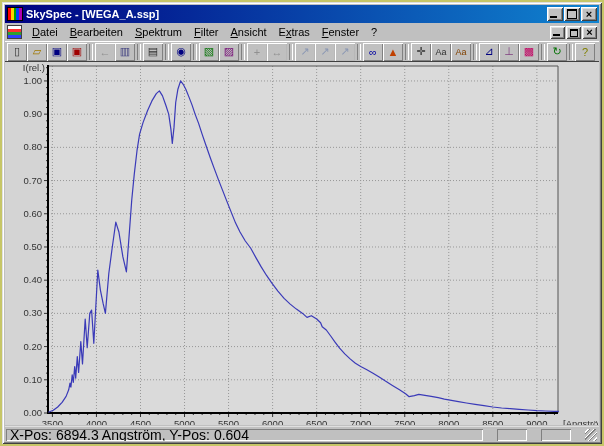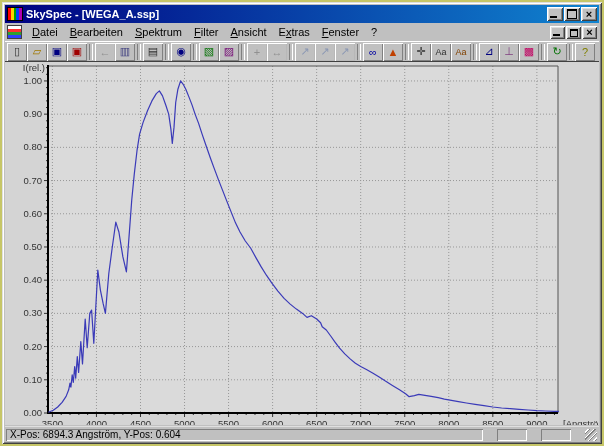--- a/index.html
+++ b/index.html
@@ -28,21 +28,21 @@
   .menubar .winbtns{margin-left:auto;margin-right:2px;}
   .toolbar{position:absolute;left:3px;top:39px;width:594px;height:20px;background:#c0c0c0;display:flex;align-items:center;
     border-top:1px solid #ffffff;box-sizing:border-box;padding-left:2px;}
   .tgroup{display:flex;align-items:center;}
   .tsep{width:2px;height:16px;margin:0 2px;border-left:1px solid #808080;border-right:1px solid #ffffff;}
   .tbtn{width:20px;height:18px;display:flex;align-items:center;justify-content:center;font-size:11px;
     background:#c0c0c0;box-shadow:inset 1px 1px #ffffff, inset -1px -1px #808080;margin:0 0px;cursor:default;}
   .tbtn.disabled{box-shadow:inset 1px 1px #ffffff, inset -1px -1px #8080801f;}
   .chart-client{position:absolute;left:3px;top:59px;width:594px;height:364px;background:#d4d4d4;border-top:1px solid #404040;box-sizing:border-box;}
   .statusbar{position:absolute;left:3px;top:424px;width:594px;height:15px;background:#c0c0c0;border-top:1px solid #dfdfdf;
-    display:flex;align-items:center;gap:14px;padding:1px 2px 0 1px;box-sizing:border-box;font-size:10px;}
+    display:flex;align-items:center;gap:14px;padding:1px 2px 0 1px;box-sizing:border-box;font-size:14px;}
   .spanel{height:12px;box-shadow:inset 1px 1px #808080, inset -1px -1px #ffffff;display:flex;align-items:center;padding:0 4px;white-space:nowrap;overflow:hidden;}
   .spanel.main{flex:1;}
   .spanel.mini{width:22px;flex:0 0 auto;}
   .grip{width:12px;height:12px;flex:0 0 auto;align-self:flex-end;
     background:repeating-linear-gradient(135deg,transparent 0 2px,#ffffff 2px 3px,#808080 3px 4px);}
   svg text{font-family:"Liberation Sans",sans-serif;}
 </style>
 </head>
 <body>
 

